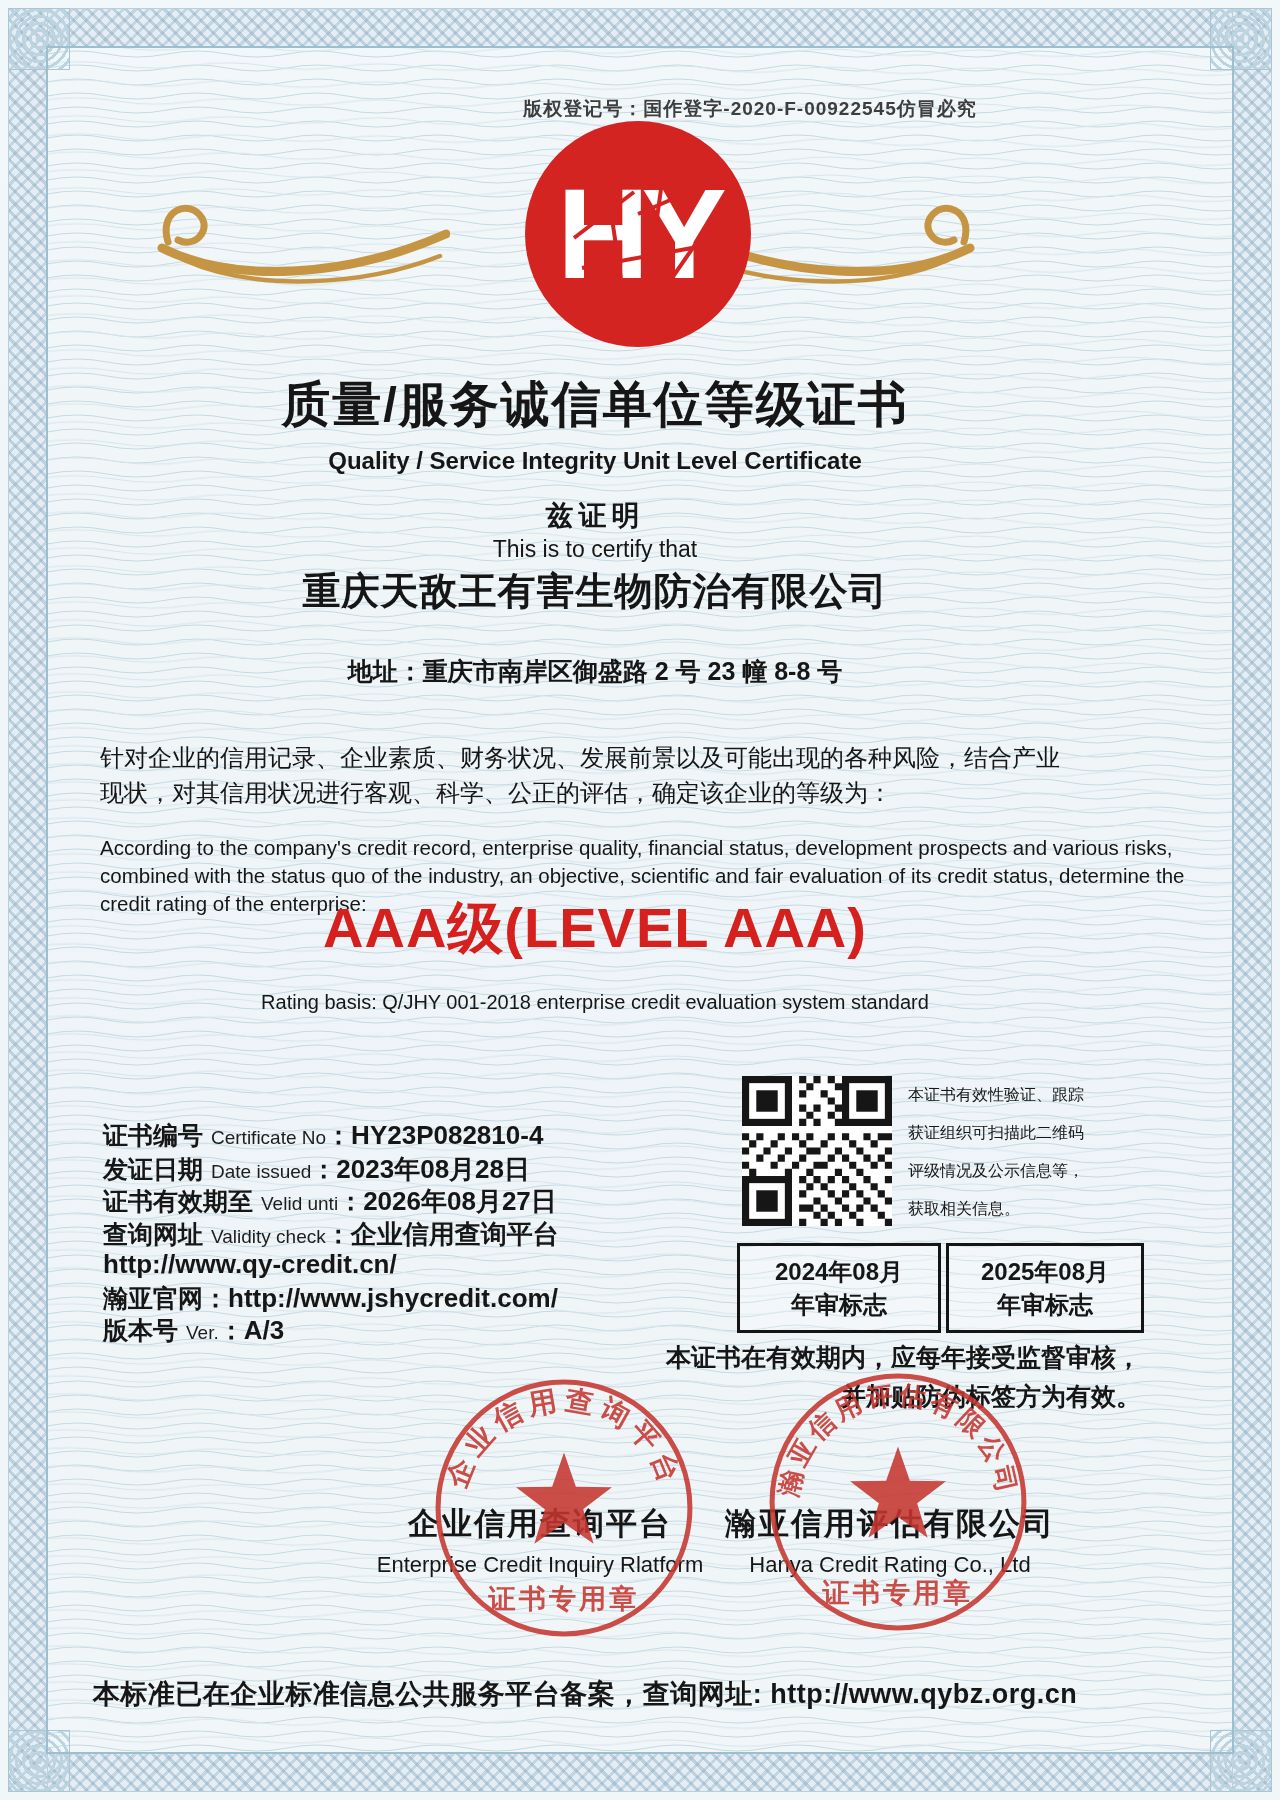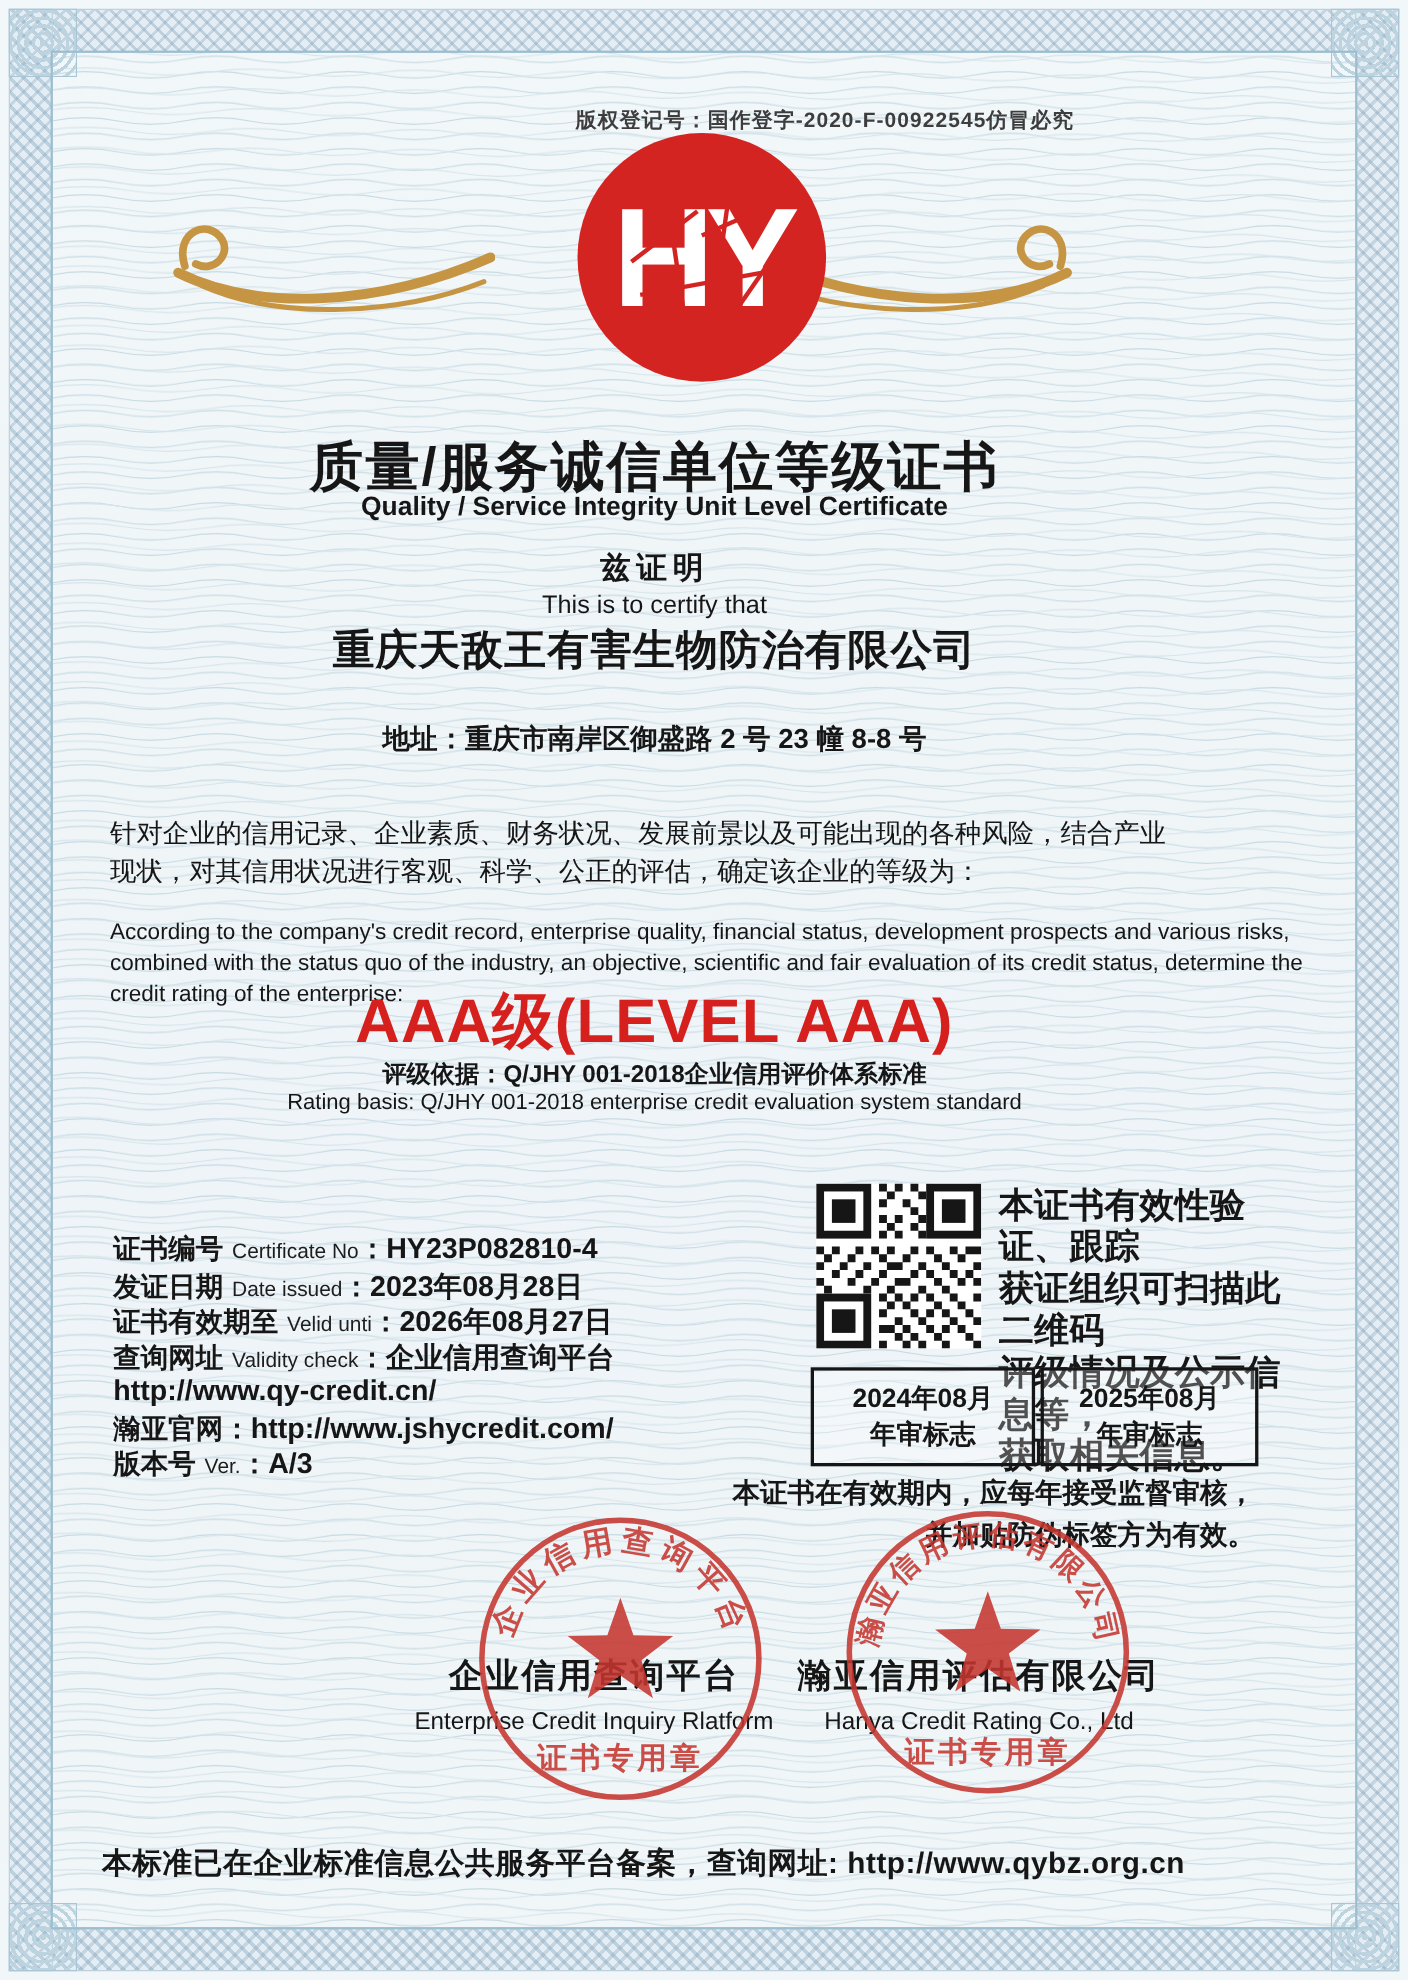--- a/index.html
+++ b/index.html
@@ -25,21 +25,21 @@
 
   
   .cc{position:absolute;left:20px;width:1150px;text-align:center;}
   .copyright{position:absolute;top:96px;left:50%;transform:translateX(calc(-50% + 110px));
              font-size:19px;font-weight:600;color:#3d3d3d;letter-spacing:1px;white-space:nowrap;}
   .logo{position:absolute;left:522px;top:118px;width:232px;height:232px;}
   .flourish{position:absolute;top:196px;width:312px;height:92px;}
   .flourish.fl{left:138px;}
   .flourish.fr{left:682px;transform:scaleX(-1);}
 
-  .title{top:372px;font-size:49px;font-weight:700;letter-spacing:2px;margin-top:20px;}
+  .title{top:372px;font-size:49px;font-weight:700;letter-spacing:2px;}
   .subtitle{top:447px;font-size:24px;font-weight:600;}
   .certify-zh{top:497px;font-size:28px;font-weight:600;letter-spacing:5px;}
   .certify-en{top:536px;font-size:23px;}
   .company{top:566px;font-size:38px;font-weight:800;letter-spacing:1px;}
   .credit-code{top:621px;font-size:25px;font-weight:600;}
   .address{top:655px;font-size:25px;font-weight:600;}
 
   .intro{position:absolute;left:100px;top:740px;width:1092px;}
   .intro .zh{font-size:24px;line-height:35px;font-weight:500;}
   .intro .en{margin-top:24px;font-size:20.5px;line-height:28px;}
@@ -52,21 +52,21 @@
   .details{position:absolute;left:103px;top:1083px;}
   .drow{display:flex;align-items:baseline;height:32.5px;white-space:nowrap;}
   .lz{font-size:25px;font-weight:600;margin-top:36px;}
   .le{font-size:19px;margin-left:8px;color:#1d1d1d;}
   .sep{font-size:25px;font-weight:600;}
   .val{font-size:26px;font-weight:600;margin-top:36px;}
 
   
   .qr{position:absolute;left:742px;top:1076px;width:150px;height:150px;background:#fff;}
   .qr svg{width:100%;height:100%;display:block;}
-  .qr-note{position:absolute;left:908px;top:1076px;width:276px;font-size:32px;line-height:38px;font-weight:700;}
+  .qr-note{position:absolute;left:908px;top:1076px;width:276px;font-size:16px;line-height:38px;font-weight:400;}
 
   .ybox{position:absolute;top:1243px;height:84px;border:3px solid #151515;
         display:flex;flex-direction:column;justify-content:center;align-items:center;
         font-size:24px;line-height:33px;font-weight:600;background:rgba(255,255,255,.25);}
   .ybox.b1{left:737px;width:198px;}
   .ybox.b2{left:946px;width:192px;}
   .validity{position:absolute;left:645px;top:1338px;width:496px;text-align:right;
             font-size:25px;line-height:39px;font-weight:600;}
 
   
@@ -147,21 +147,20 @@
   <div class="cc company">重庆天敌王有害生物防治有限公司</div>
   <div class="cc address">地址：重庆市南岸区御盛路 2 号 23 幢 8-8 号</div>
 
   <div class="intro">
     <div class="zh">针对企业的信用记录、企业素质、财务状况、发展前景以及可能出现的各种风险，结合产业</div>
     <div class="zh">现状，对其信用状况进行客观、科学、公正的评估，确定该企业的等级为：</div>
     <div class="en">According to the company's credit record, enterprise quality, financial status, development prospects and various risks, combined with the status quo of the industry, an objective, scientific and fair evaluation of its credit status, determine the credit rating of the enterprise:</div>
   </div>
 
   <div class="cc rating">AAA级(LEVEL AAA)</div>
-  <div class="cc basis-zh">评级依据：Q/JHY 001-2018企业信用评价体系标准</div>
   <div class="cc basis-en">Rating basis: Q/JHY 001-2018 enterprise credit evaluation system standard</div>
 
   <div class="details">
     <div class="drow">
       <span class="lz">证书编号</span>
       <span class="le">Certificate No</span>
       <span class="sep">：</span>
       <span class="val">HY23P082810-4</span>
     </div>
     <div class="drow">

